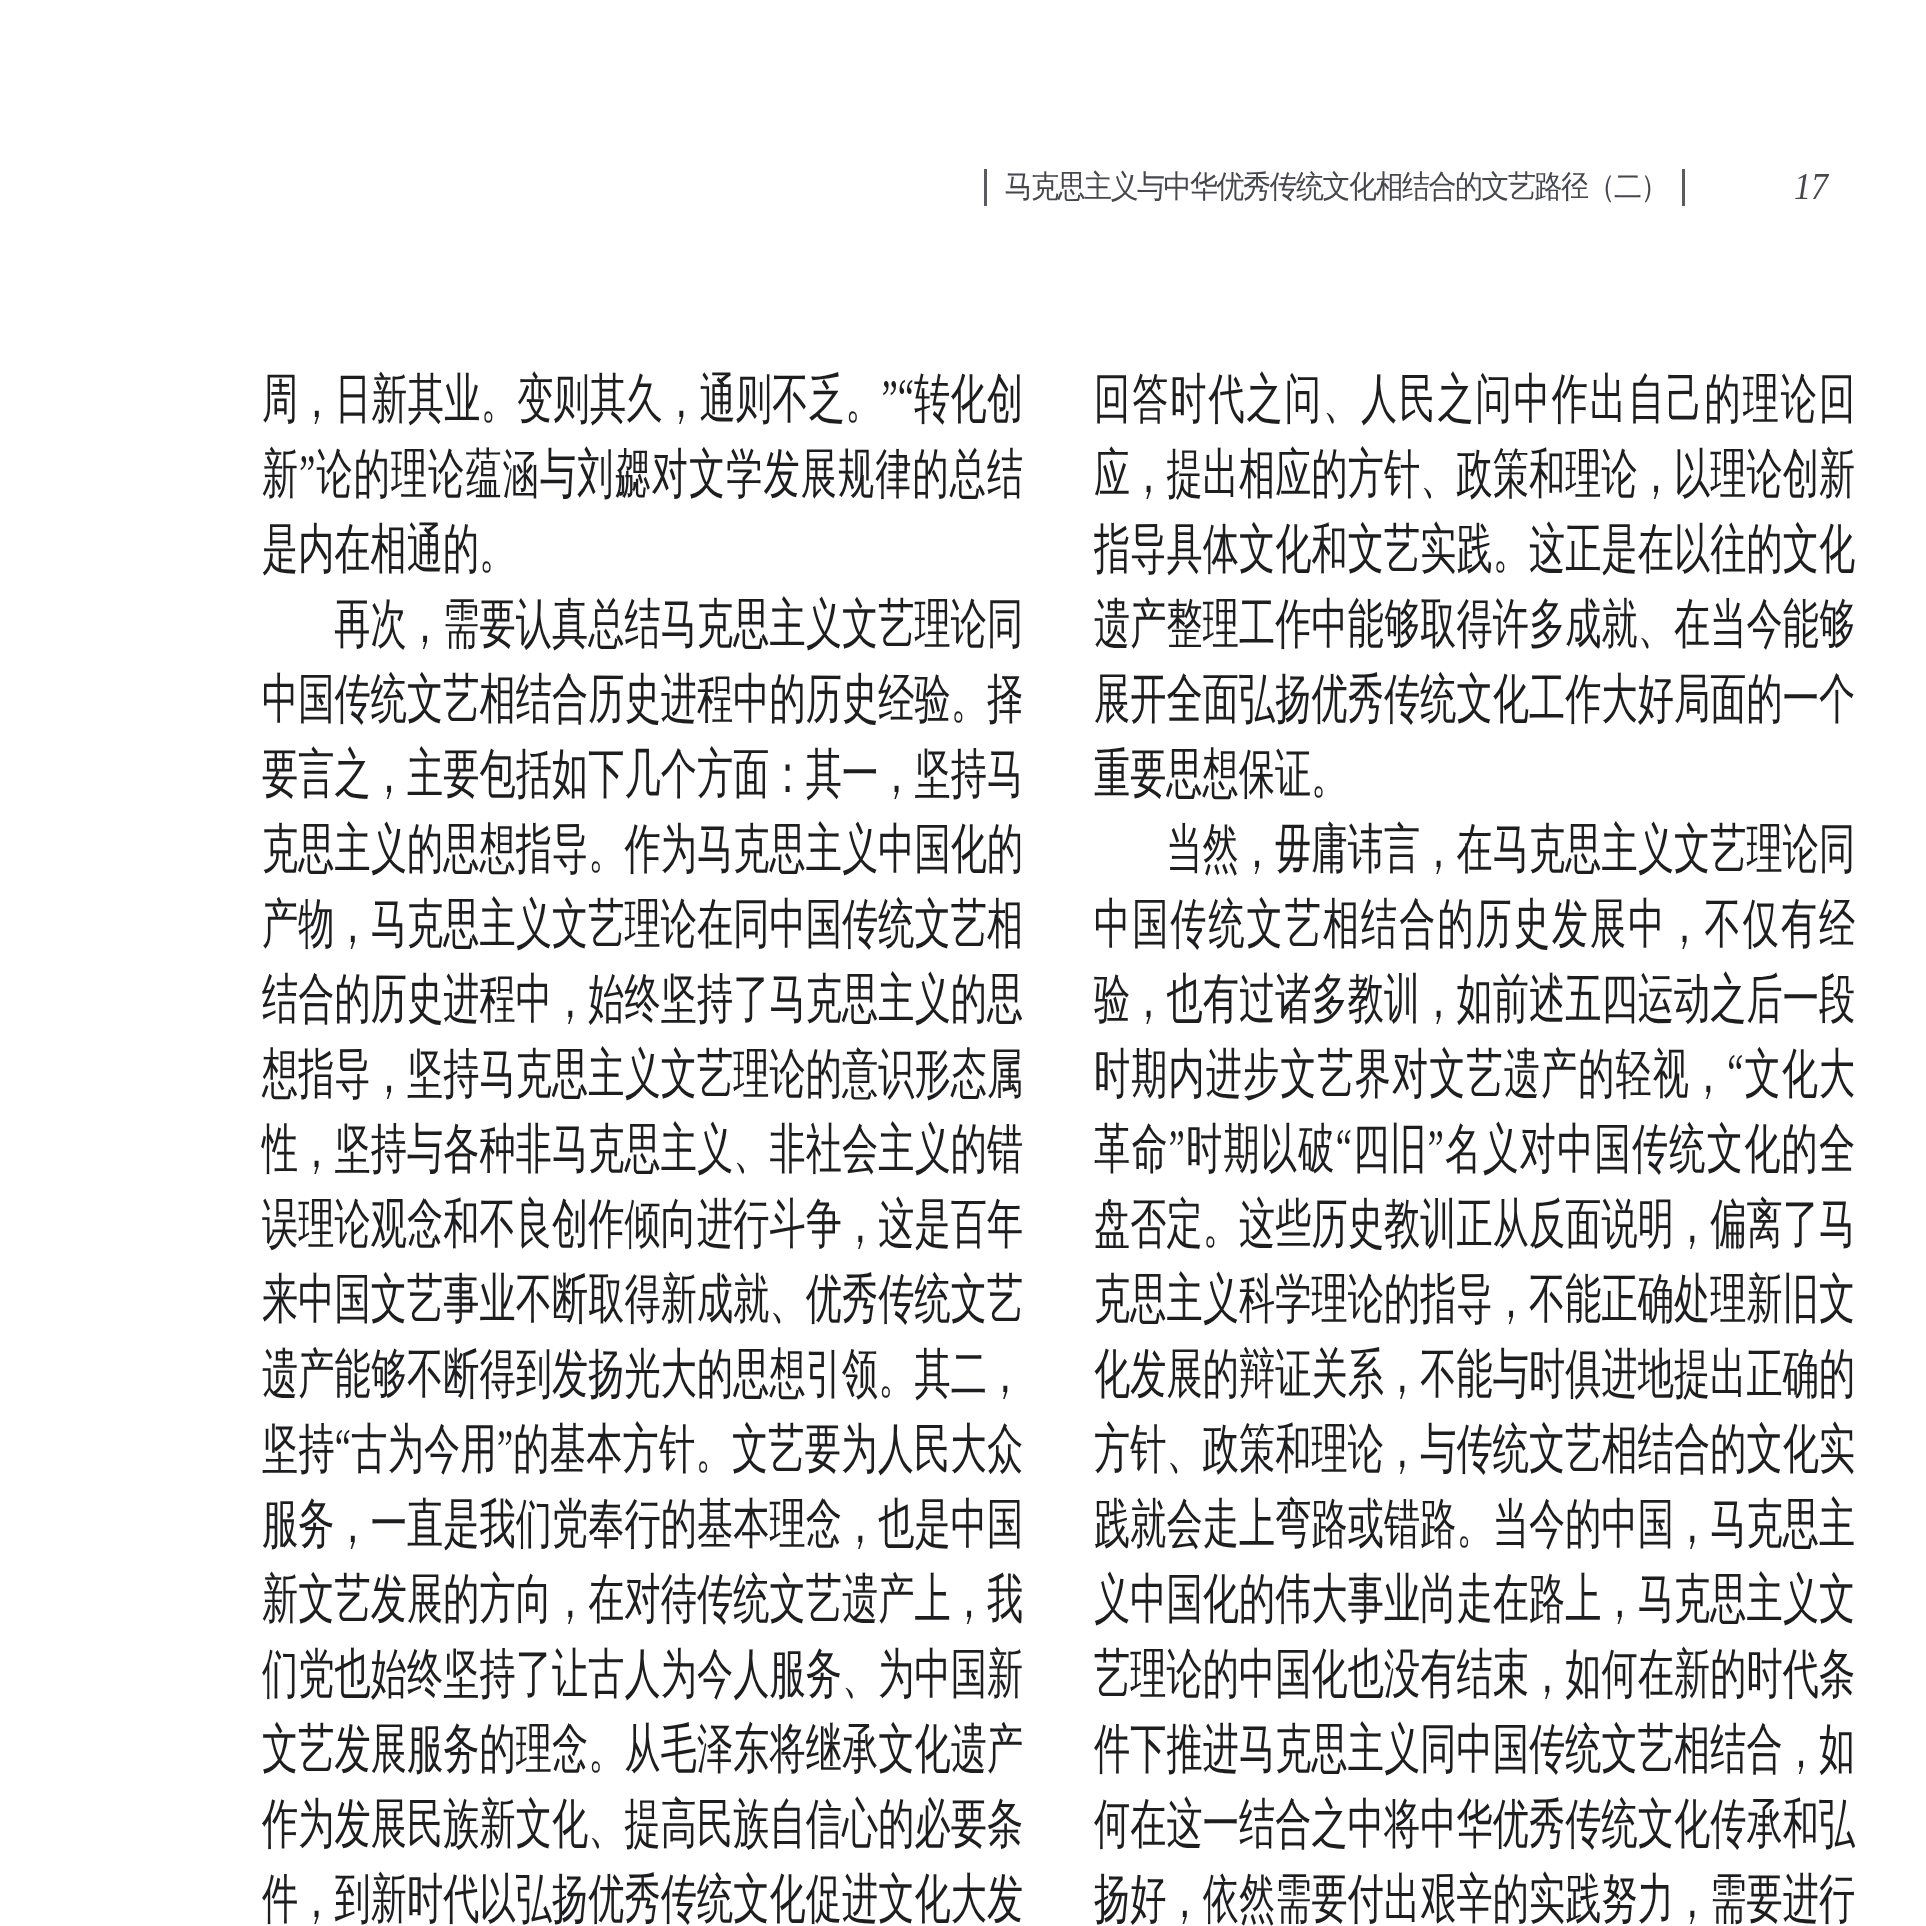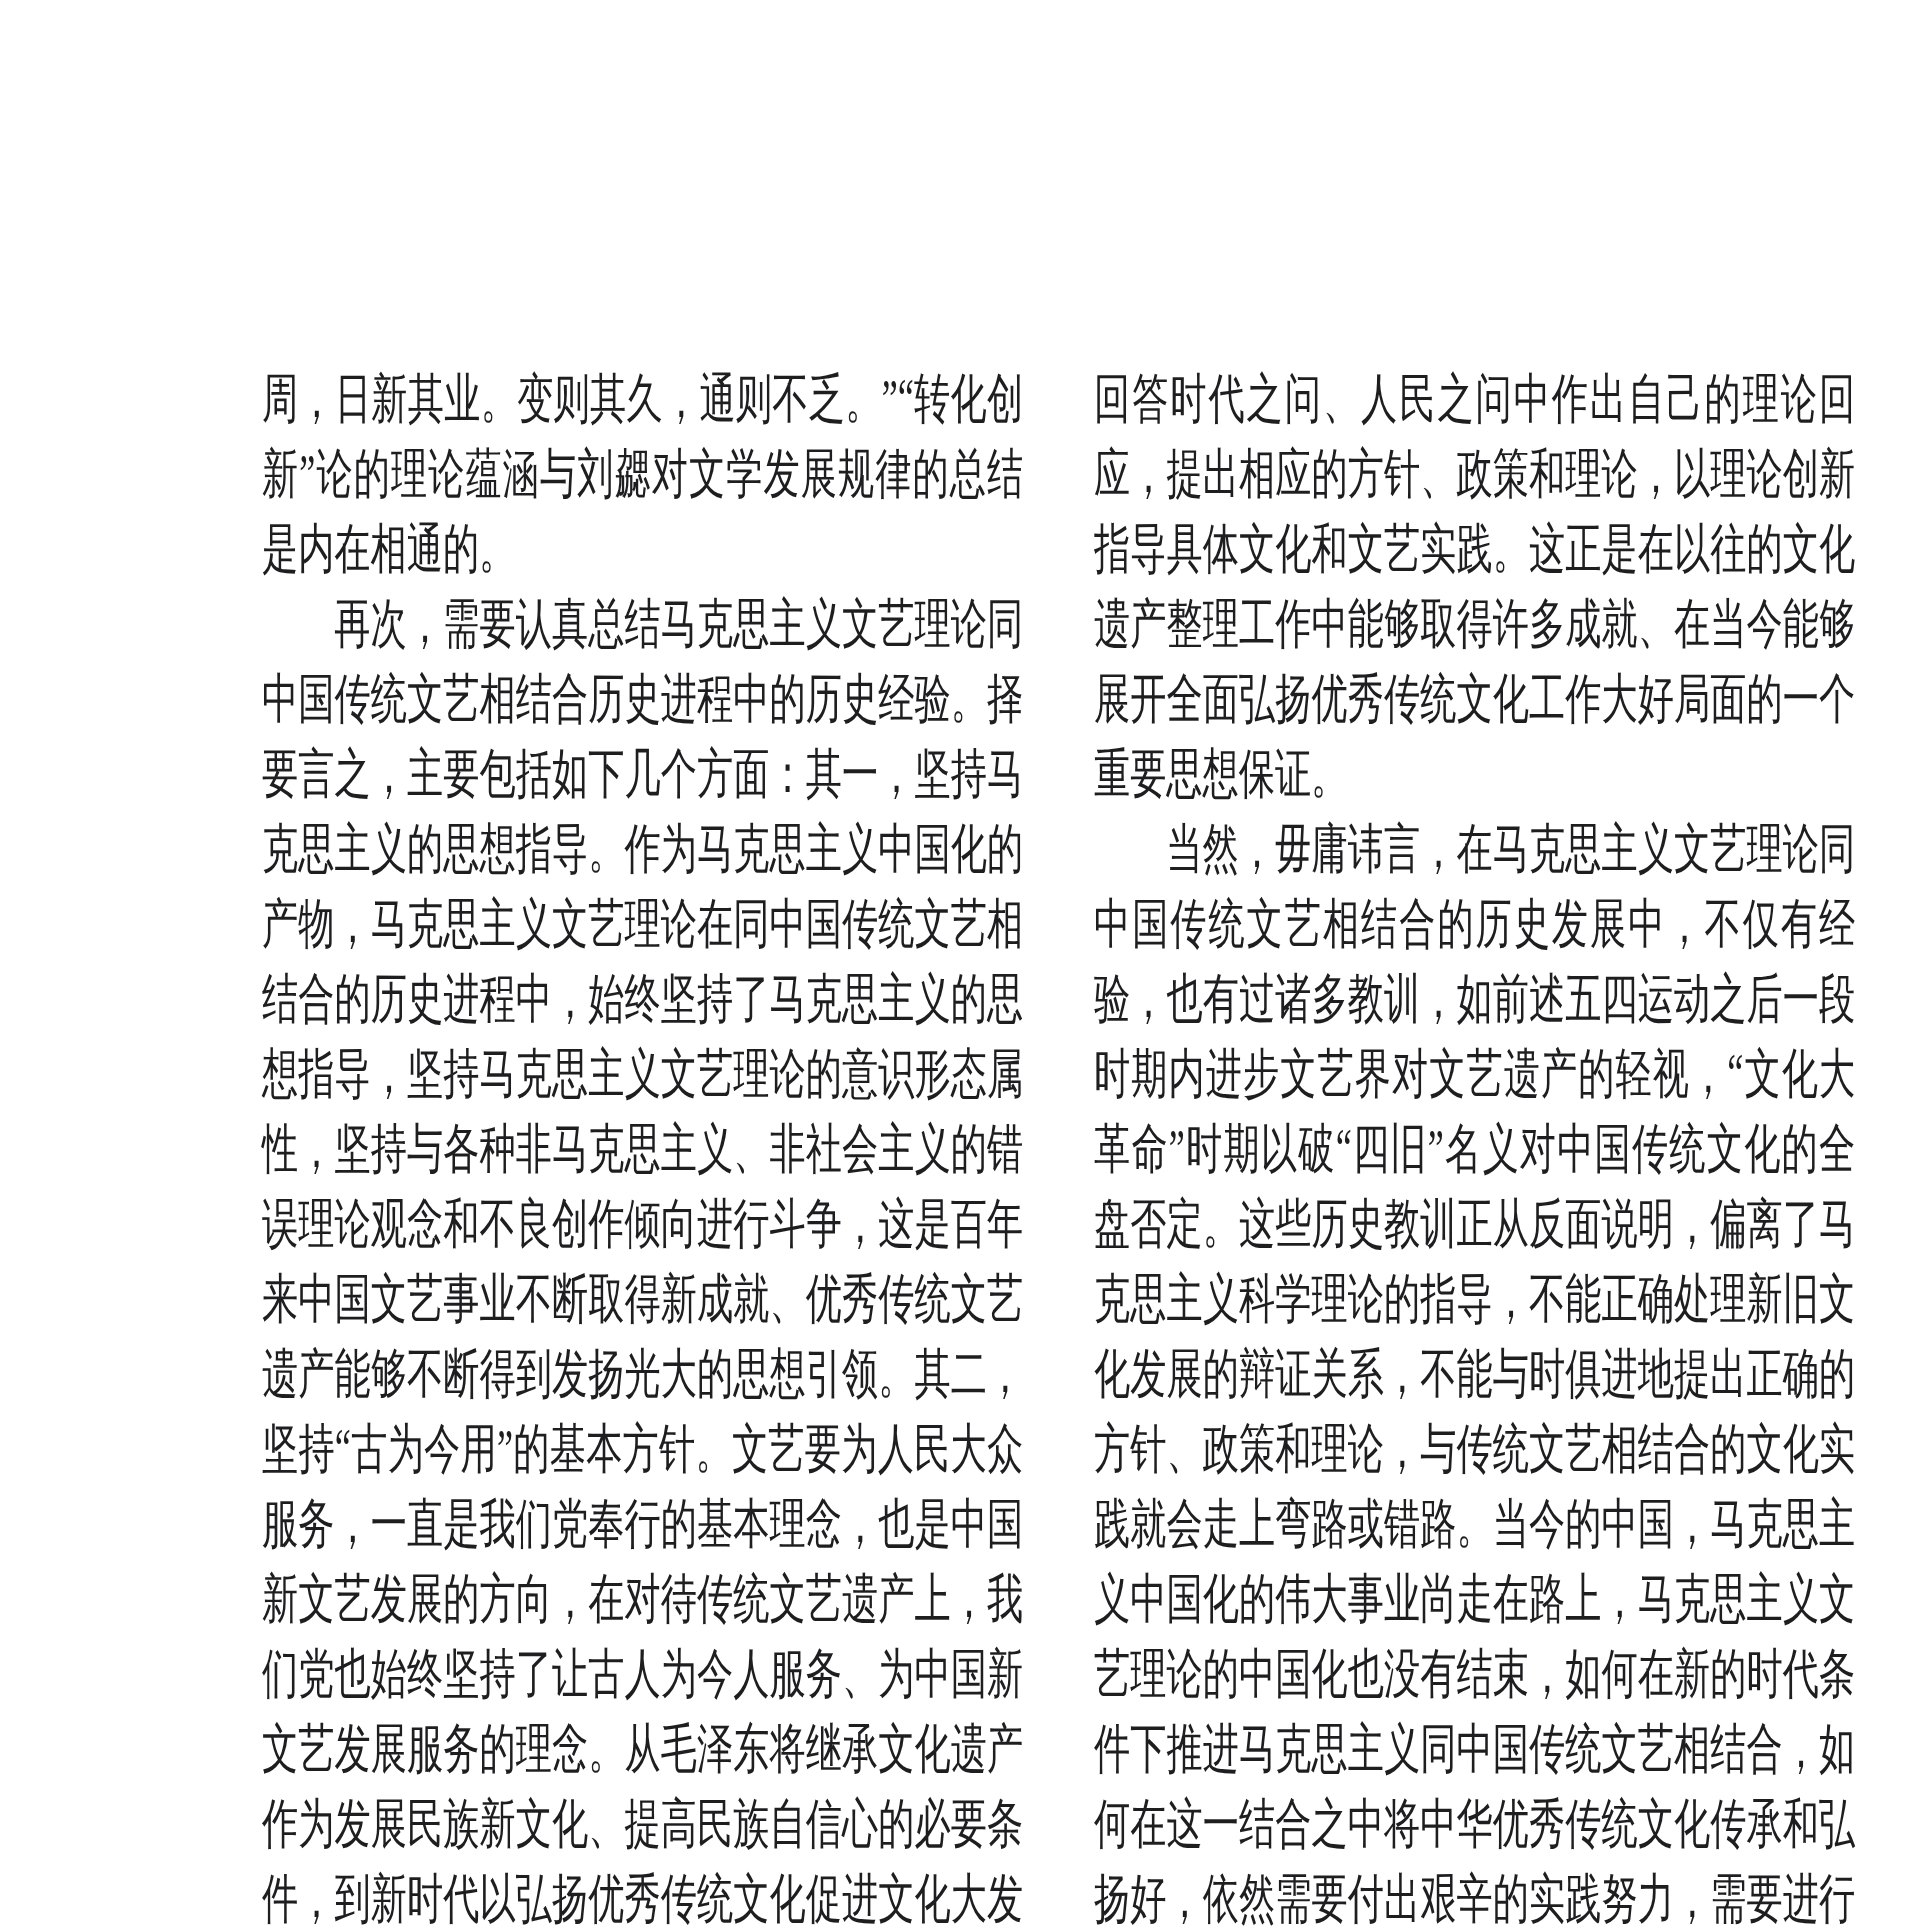--- a/index.html
+++ b/index.html
@@ -66,20 +66,26 @@
   .col.right { left: 1094px; }
   .para { margin: 0; }
   .para.indent { text-indent: 2em; }
   .para.fill-last { text-align-last: justify; }
 </style>
 </head>
 <body>
 
 <div class="page">
 
+  <div class="header">
+    <div class="rule left"></div>
+    <div class="running-title">马克思主义与中华优秀传统文化相结合的文艺路径（二）</div>
+    <div class="rule right"></div>
+    <div class="page-number">17</div>
+  </div>
 
   <section class="col left">
     <p class="para">周，日新其业。变则其久，通则不乏。”“转化创新”论的理论蕴涵与刘勰对文学发展规律的总结是内在相通的。</p>
     <p class="para indent fill-last">再次，需要认真总结马克思主义文艺理论同中国传统文艺相结合历史进程中的历史经验。择要言之，主要包括如下几个方面：其一，坚持马克思主义的思想指导。作为马克思主义中国化的产物，马克思主义文艺理论在同中国传统文艺相结合的历史进程中，始终坚持了马克思主义的思想指导，坚持马克思主义文艺理论的意识形态属性，坚持与各种非马克思主义、非社会主义的错误理论观念和不良创作倾向进行斗争，这是百年来中国文艺事业不断取得新成就、优秀传统文艺遗产能够不断得到发扬光大的思想引领。其二，坚持“古为今用”的基本方针。文艺要为人民大众服务，一直是我们党奉行的基本理念，也是中国新文艺发展的方向，在对待传统文艺遗产上，我们党也始终坚持了让古人为今人服务、为中国新文艺发展服务的理念。从毛泽东将继承文化遗产作为发展民族新文化、提高民族自信心的必要条件，到新时代以弘扬优秀传统文化促进文化大发展大繁荣、增强文化自信和价值观自信，基本目的和追求是一致的。其三，坚持以理论创新指导新的实践。勇于结合新的实践不断推进理论创新，又善于用新的理论指导新的实践，这是我们党百年奋斗的一条基本经验。在马克思主义文艺理论同中国传统文艺相结合的不同历史阶段上，我们党都坚持从实际出发，在及时</p>
   </section>
 
   <section class="col right">
     <p class="para">回答时代之问、人民之问中作出自己的理论回应，提出相应的方针、政策和理论，以理论创新指导具体文化和文艺实践。这正是在以往的文化遗产整理工作中能够取得许多成就、在当今能够展开全面弘扬优秀传统文化工作大好局面的一个重要思想保证。</p>
     <p class="para indent">当然，毋庸讳言，在马克思主义文艺理论同中国传统文艺相结合的历史发展中，不仅有经验，也有过诸多教训，如前述五四运动之后一段时期内进步文艺界对文艺遗产的轻视，“文化大革命”时期以破“四旧”名义对中国传统文化的全盘否定。这些历史教训正从反面说明，偏离了马克思主义科学理论的指导，不能正确处理新旧文化发展的辩证关系，不能与时俱进地提出正确的方针、政策和理论，与传统文艺相结合的文化实践就会走上弯路或错路。当今的中国，马克思主义中国化的伟大事业尚走在路上，马克思主义文艺理论的中国化也没有结束，如何在新的时代条件下推进马克思主义同中国传统文艺相结合，如何在这一结合之中将中华优秀传统文化传承和弘扬好，依然需要付出艰辛的实践努力，需要进行思想理论的探索与创新。而在这一努力与探索创新的路上，还需要不断反思历史、总结过往的经验和教训，这将为新的实践努力提供滋养和动力，同时也为新的探索创新提供有益的参照和借鉴。</p>
 

